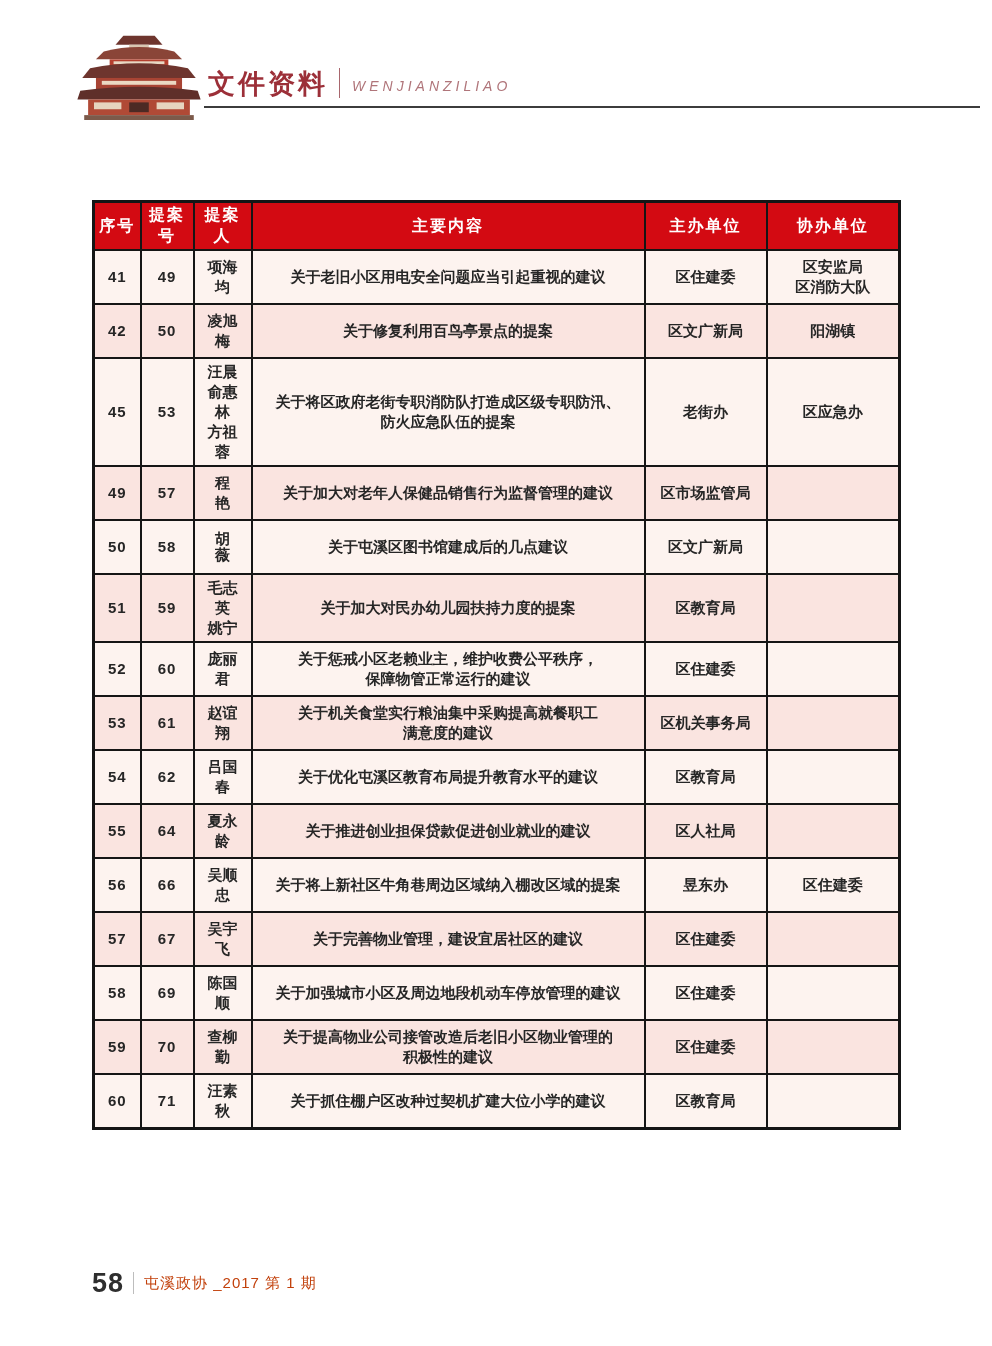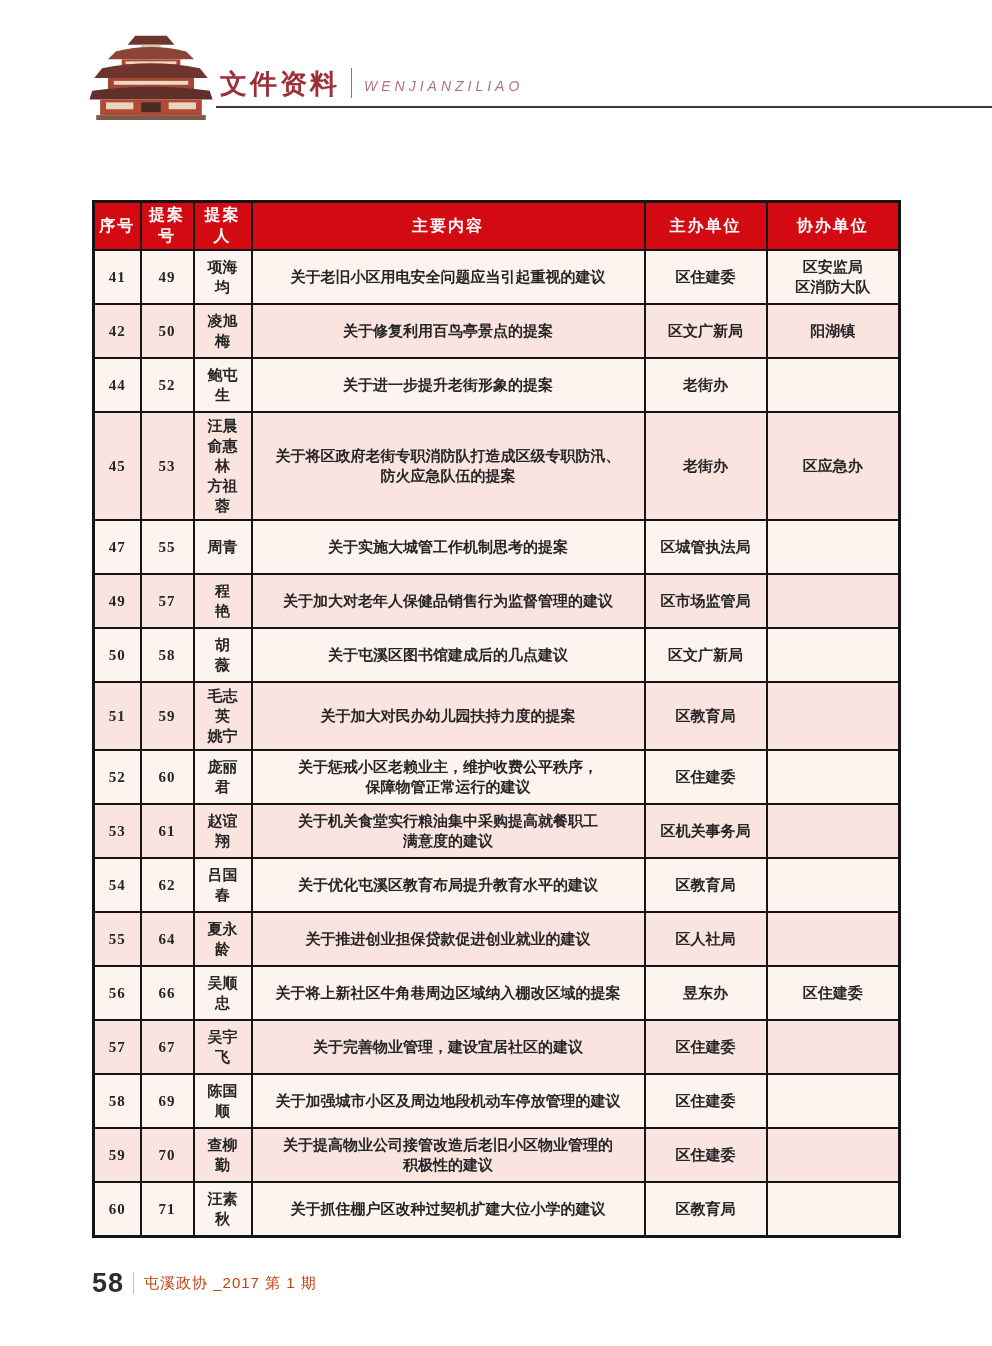--- a/index.html
+++ b/index.html
@@ -4,21 +4,21 @@
 <style>
   html,body{margin:0;padding:0;}
   body{
     width:992px;height:1346px;position:relative;background:#ffffff;
     font-family:"Liberation Sans","DejaVu Sans",sans-serif;
     -webkit-font-smoothing:antialiased;
     --header-bg:#d30a12;--row-light:#fdf3ef;--row-pink:#fae4e0;
     --border-color:#151515;--title-color:#9c2f38;--subtitle-color:#b0757a;
   }
   
-  .masthead{position:absolute;left:88px;top:28px;width:904px;height:92px;}
+  .masthead{position:absolute;left:76px;top:28px;width:904px;height:92px;}
   .logo{position:absolute;left:0;top:2px;width:126px;height:90px;}
   .mast-title{
     position:absolute;left:132px;top:38px;
     font-family:"Liberation Serif","DejaVu Serif",serif;
     font-weight:700;font-size:27px;letter-spacing:3px;color:var(--title-color);
     white-space:nowrap;
   }
   .mast-div{
     position:absolute;left:263px;top:40px;width:1px;height:30px;
     background:#a8666d;
@@ -50,21 +50,21 @@
     height:36px;padding:2px 2px;
   }
   table.proposals td{
     height:46px;padding:3px 6px;line-height:20px;
     font-size:15px;font-weight:700;color:#262626;
     white-space:pre-line;
   }
   tbody tr:nth-child(odd) td{background:var(--row-light);}
   tbody tr:nth-child(even) td{background:var(--row-pink);}
   td.num{
-    font-family:Liberation Serif, serif;
+    font-family:Liberation Sans, sans-serif;
     font-weight:400;font-size:17px;letter-spacing:1px;
   }
   td.content{font-size:15px;}
   td.host,td.co{font-size:15px;}
   tbody tr:nth-child(5) td.proposer{font-size:15px;line-height:16px;}
   
   .footer{position:absolute;left:92px;top:1266px;height:34px;display:flex;align-items:center;}
   .page-num{
     font-size:27px;font-weight:700;color:#2e2e2e;letter-spacing:1px;
   }
@@ -129,47 +129,31 @@
   </tr>
         <tr>
     <td class="num">42</td>
     <td class="num">50</td>
     <td class="proposer">凌旭梅</td>
     <td class="content">关于修复利用百鸟亭景点的提案</td>
     <td class="host">区文广新局</td>
     <td class="co">阳湖镇</td>
   </tr>
         <tr>
-    <td class="num">44</td>
-    <td class="num">52</td>
-    <td class="proposer">鲍屯生</td>
-    <td class="content">关于进一步提升老街形象的提案</td>
-    <td class="host">老街办</td>
-    <td class="co"></td>
-  </tr>
-        <tr>
     <td class="num">45</td>
     <td class="num">53</td>
     <td class="proposer">汪晨
 俞惠林
 方祖蓉</td>
     <td class="content">关于将区政府老街专职消防队打造成区级专职防汛、
 防火应急队伍的提案</td>
     <td class="host">老街办</td>
     <td class="co">区应急办</td>
   </tr>
         <tr>
-    <td class="num">47</td>
-    <td class="num">55</td>
-    <td class="proposer">周青</td>
-    <td class="content">关于实施大城管工作机制思考的提案</td>
-    <td class="host">区城管执法局</td>
-    <td class="co"></td>
-  </tr>
-        <tr>
     <td class="num">49</td>
     <td class="num">57</td>
     <td class="proposer">程　艳</td>
     <td class="content">关于加大对老年人保健品销售行为监督管理的建议</td>
     <td class="host">区市场监管局</td>
     <td class="co"></td>
   </tr>
         <tr>
     <td class="num">50</td>
     <td class="num">58</td>

